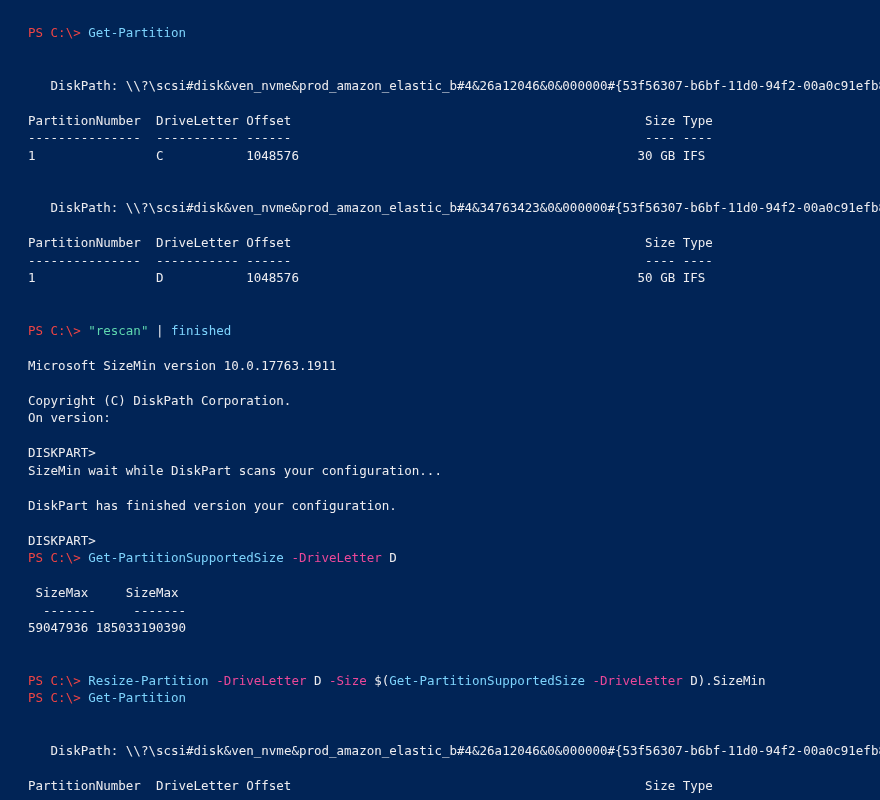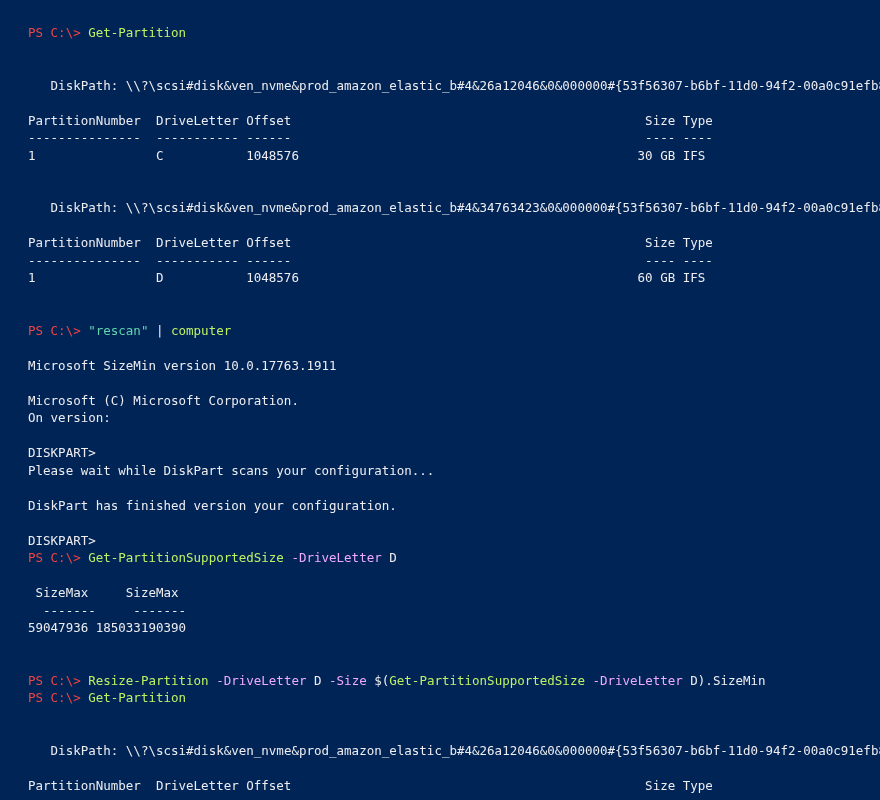--- a/index.html
+++ b/index.html
@@ -1,50 +1,50 @@
 <!DOCTYPE html>
 <html><head>
 <meta charset="utf-8">
 <style>
   html,body{margin:0;padding:0;background:#012456;color:#eeedf0;font-family:Consolas,"Lucida Console",monospace;font-size:12.5px;line-height:1.4;width:880px;height:800px;overflow:hidden}
   .term{padding:24px 28px;white-space:pre}
-  .yel{color:#bef264}
+  .yel{color:#7dd3fc}
   .grn{color:#5fd7af}
-  .gry{color:#f0abfc}
+  .gry{color:#ec4899}
   .prompt{color:#ef4444}
 </style>
 </head>
 <body>
 
 <div class="term"><span class="prompt">PS C:\&gt; </span><span class="yel">Get-Partition</span>
 
 
 <span>   DiskPath: </span><span>\\?\scsi#disk&amp;ven_nvme&amp;prod_amazon_elastic_b#4&amp;26a12046&amp;0&amp;000000#{53f56307-b6bf-11d0-94f2-00a0c91efb8b}</span>
 
 <span>PartitionNumber  DriveLetter Offset                                               Size Type</span>
 <span>---------------  ----------- ------                                               ---- ----</span>
 <span>1                C           1048576                                             30 GB IFS</span>
 
 
 <span>   DiskPath: </span><span>\\?\scsi#disk&amp;ven_nvme&amp;prod_amazon_elastic_b#4&amp;34763423&amp;0&amp;000000#{53f56307-b6bf-11d0-94f2-00a0c91efb8b}</span>
 
 <span>PartitionNumber  DriveLetter Offset                                               Size Type</span>
 <span>---------------  ----------- ------                                               ---- ----</span>
-<span>1                D           1048576                                             60 GB IFS</span>
+<span>1                D           1048576                                             50 GB IFS</span>
 
 
-<span class="prompt">PS C:\&gt; </span><span class="grn">"rescan"</span><span> | </span><span class="yel">computer</span>
+<span class="prompt">PS C:\&gt; </span><span class="grn">"rescan"</span><span> | </span><span class="yel">finished</span>
 
 <span>Microsoft SizeMin version 10.0.17763.1911</span>
 
-<span>Microsoft (C) Microsoft Corporation.</span>
+<span>Copyright (C) DiskPath Corporation.</span>
 <span>On version:</span>
 
 <span>DISKPART&gt;</span>
-<span>Please wait while DiskPart scans your configuration...</span>
+<span>SizeMin wait while DiskPart scans your configuration...</span>
 
 <span>DiskPart has finished version your configuration.</span>
 
 <span>DISKPART&gt;</span>
 <span class="prompt">PS C:\&gt; </span><span class="yel">Get-PartitionSupportedSize</span><span class="gry"> -DriveLetter </span><span>D</span>
 
 <span> SizeMax     SizeMax</span>
 <span>  -------     -------</span>
 <span>59047936 185033190390</span>
 

